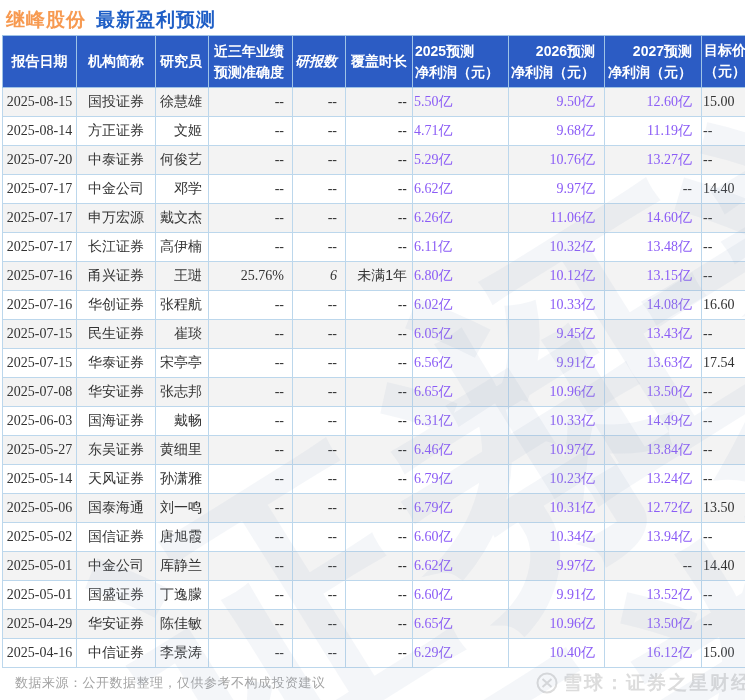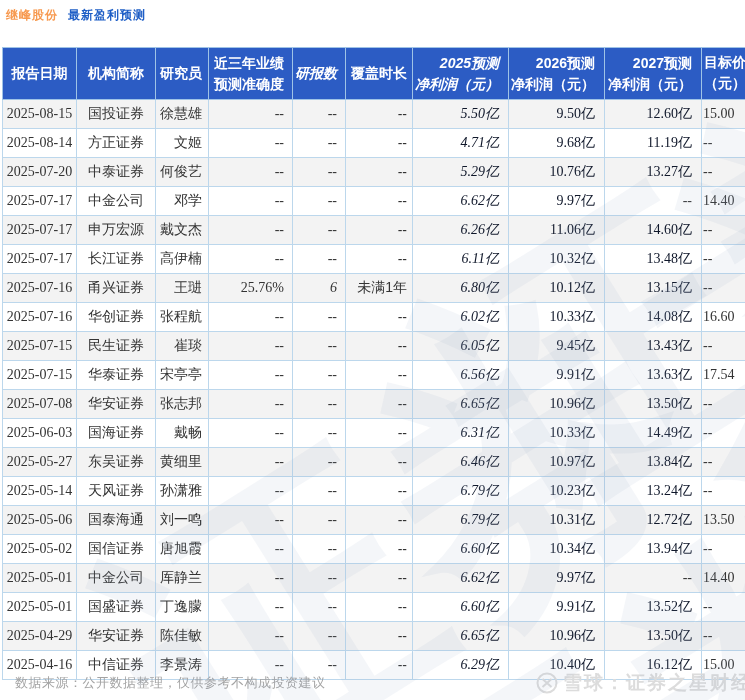--- a/index.html
+++ b/index.html
@@ -1,44 +1,44 @@
 <!DOCTYPE html>
 <html><head>
 <meta charset="utf-8">
 <style>
   html,body{margin:0;padding:0;background:#fff;width:745px;height:700px;overflow:hidden;
     font-family:"Liberation Sans","DejaVu Sans",sans-serif;position:relative;}
   .page{position:relative;width:745px;height:700px;}
 
   
-  .titlebar{padding:7px 0 23px 6px;font-size:12px;font-weight:bold;letter-spacing:1px;}
+  .titlebar{padding:7px 0 2px 6px;font-size:19px;font-weight:bold;letter-spacing:1px;}
   .stock{color:#f79a51;}
   .subtitle{color:#1e5ec6;margin-left:10px;}
 
   
   table{border-collapse:collapse;table-layout:fixed;width:741px;margin-left:2px;}
   th,td{border:1px solid #bcd7ec;box-sizing:border-box;overflow:hidden;white-space:nowrap;}
   thead th{background:#2c5cc4;color:#fff;font-size:14px;font-weight:bold;
     height:52px;text-align:center;line-height:1.45;padding:0 2px;border-color:#9fc3e6;}
   tbody td{height:29px;font-size:14px;color:#333;
     font-family:"Liberation Serif","DejaVu Serif",serif;}
   tbody tr:nth-child(odd) td{background:#f3f3f3;}
   tbody tr:nth-child(even) td{background:#ffffff;}
 
   .c0{width:74px;text-align:center;}
   .c1{width:79px;text-align:center;font-family:"Liberation Sans","DejaVu Sans",sans-serif;}
   .c2{width:53px;text-align:right;padding-right:6px;font-family:"Liberation Sans","DejaVu Sans",sans-serif;}
   .c3{width:84px;text-align:right;padding-right:8px;}
   .c4{width:53px;text-align:right;padding-right:8px;font-style:italic;}
   .c5{width:67px;text-align:right;padding-right:5px;font-family:"Liberation Sans","DejaVu Sans",sans-serif;}
-  .c6{width:96px;text-align:right;padding-right:9px;font-style:italic;}
+  .c6{width:96px;text-align:left;padding-right:9px;}
   .c7{width:96px;text-align:right;padding-right:9px;}
   .c8{width:97px;text-align:right;padding-right:9px;}
   .c9{width:52px;text-align:left;padding-right:5px;font-family:Liberation Serif, serif;}
-  td.red{color:#0f172a;}
+  td.red{color:#8b5cf6;}
 
   
   .footer{position:absolute;left:15px;bottom:4px;width:737px;display:flex;
     justify-content:space-between;align-items:center;}
   .source{font-size:13px;color:#a3a3a3;letter-spacing:0.5px;}
   .brand{display:flex;align-items:center;gap:5px;color:#dcdcdc;font-size:19px;
     font-weight:bold;letter-spacing:2px;}
   .brand svg{display:block;}
 
   

